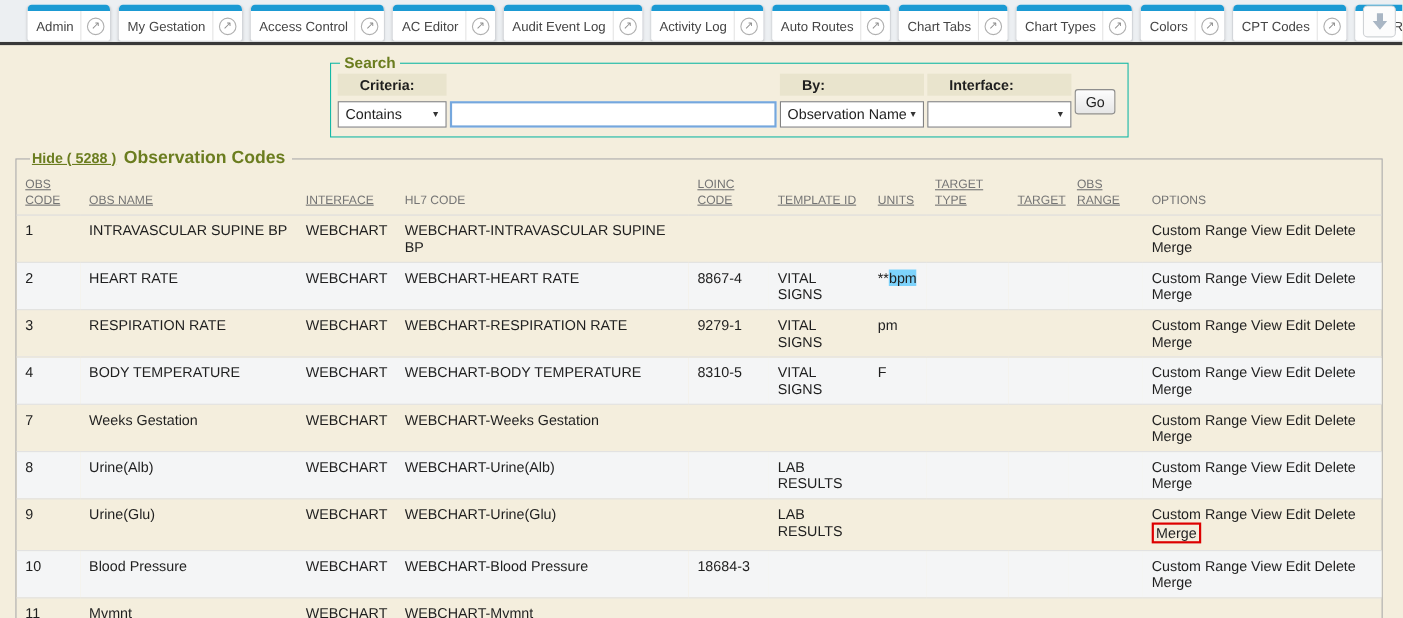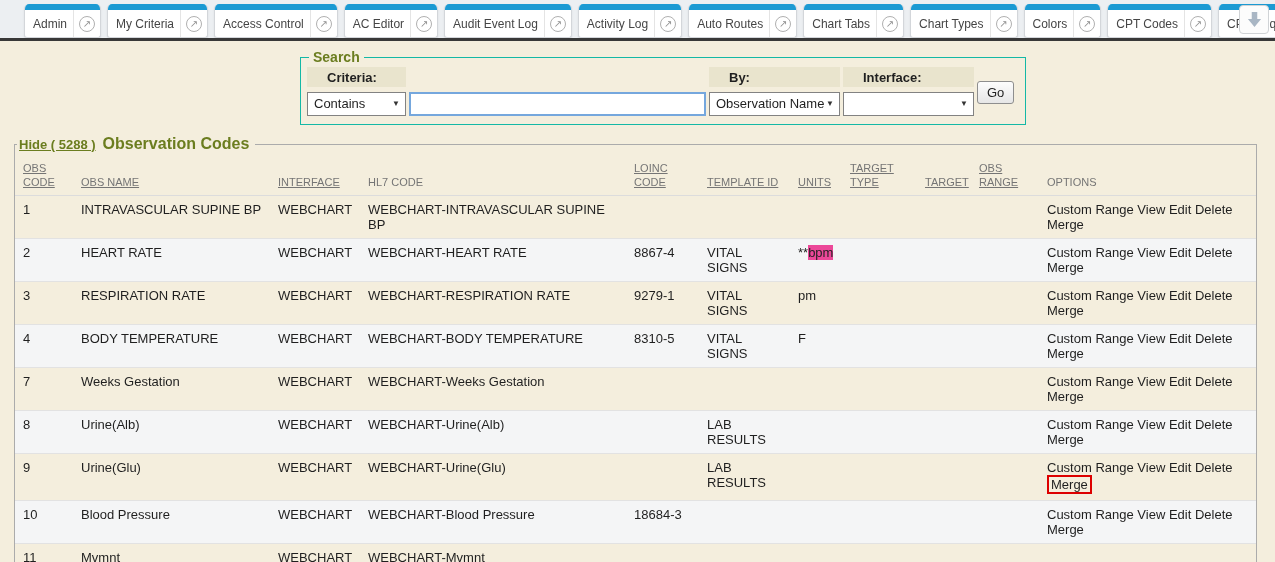--- a/index.html
+++ b/index.html
@@ -71,21 +71,21 @@
   }
   .go-cell { grid-column:5; grid-row:1 / span 2; display:flex; align-items:center; justify-content:flex-start; }
   .go-btn {
     font-size:13px; padding:3px 9px; color:#1f1f1f;
     background:linear-gradient(#fdfdfd,#e6e6e6); border:1px solid #8e8e8e;
     border-radius:3px; cursor:pointer; font-family:"Liberation Sans", sans-serif;
   }
 
   
   .codes-fs { margin:0 18px 0 14px; border:1px solid #ababab; padding:0; background:transparent; }
-  .codes-fs legend { margin-left:2px; padding:0 6px 0 2px; white-space:nowrap; }
+  .codes-fs legend { margin-left:12px; padding:0 6px 0 2px; white-space:nowrap; }
   .hide-link { color:#6b7d1f; font-weight:bold; font-size:13px; text-decoration:underline; cursor:pointer; }
   .codes-title { color:#6b7d1f; font-weight:bold; font-size:16px; margin-left:7px; }
 
   table.codes { width:100%; border-collapse:collapse; table-layout:fixed; }
   table.codes col.c1{width:58px} table.codes col.c2{width:197px} table.codes col.c3{width:90px}
   table.codes col.c4{width:266px} table.codes col.c5{width:73px} table.codes col.c6{width:91px}
   table.codes col.c7{width:52px} table.codes col.c8{width:75px} table.codes col.c9{width:54px}
   table.codes col.c10{width:68px}
   thead th {
     text-align:left; font-size:11px; font-weight:normal; color:#757575;
@@ -93,21 +93,21 @@
     border-bottom:1px solid #dcdcdc; line-height:14px;
   }
   thead th span.sortable { text-decoration:underline; cursor:pointer; }
   tbody tr { height:40px; }
   tbody tr:nth-child(even) { background:#f4f5f6; }
   tbody tr + tr td { border-top:1px solid #e2e2e2; }
   tbody td {
     font-size:13px; color:#1f1f1f; padding:6px 8px; vertical-align:top;
     line-height:15px; white-space:pre-line; overflow:hidden;
   }
-  .hlmark { background:#ec4899; }
+  .hlmark { background:#7dd3fc; }
   .opt { cursor:pointer; white-space:nowrap; }
   .opt.boxed { border:2px solid #dd0000; padding:0 2px; display:inline-block; line-height:15px; }
 </style>
 </head>
 <body>
 
 <div class="tabbar">
   <div class="tab">
     <div class="tab-accent"></div>
     <div class="tab-body">
@@ -116,21 +116,21 @@
         <span class="launch-circle">
             <span class="launch-glyph">↗</span>
           </span>
       </span>
     </div>
   </div>
 
   <div class="tab">
     <div class="tab-accent"></div>
     <div class="tab-body">
-      <span class="tab-label">My Criteria</span>
+      <span class="tab-label">My Gestation</span>
       <span class="tab-iconbox">
         <span class="launch-circle">
             <span class="launch-glyph">↗</span>
           </span>
       </span>
     </div>
   </div>
 
   <div class="tab">
     <div class="tab-accent"></div>

